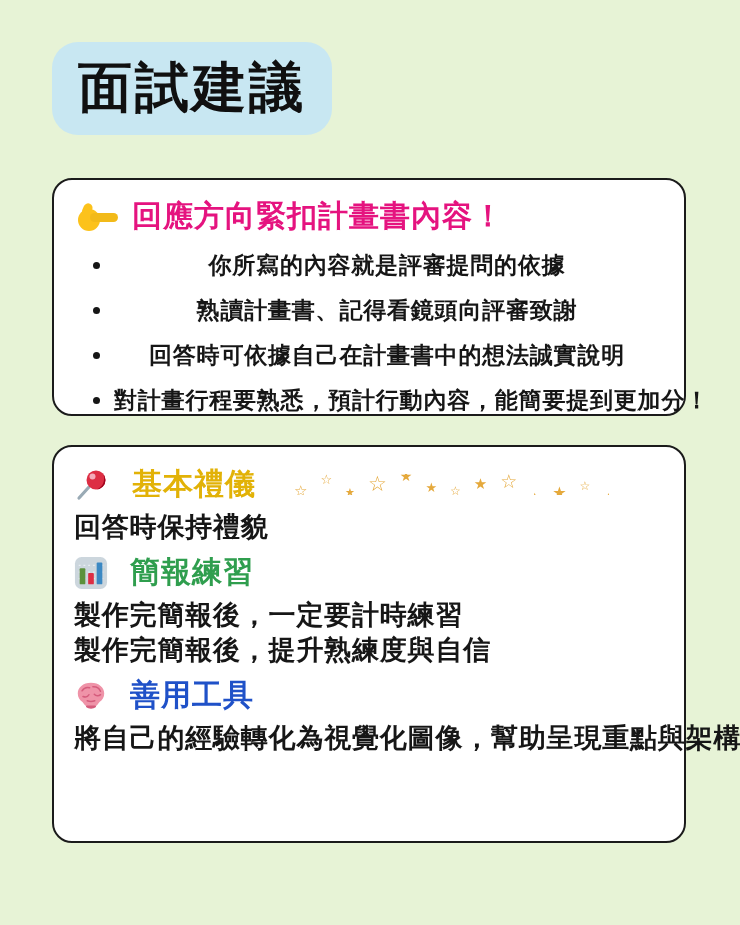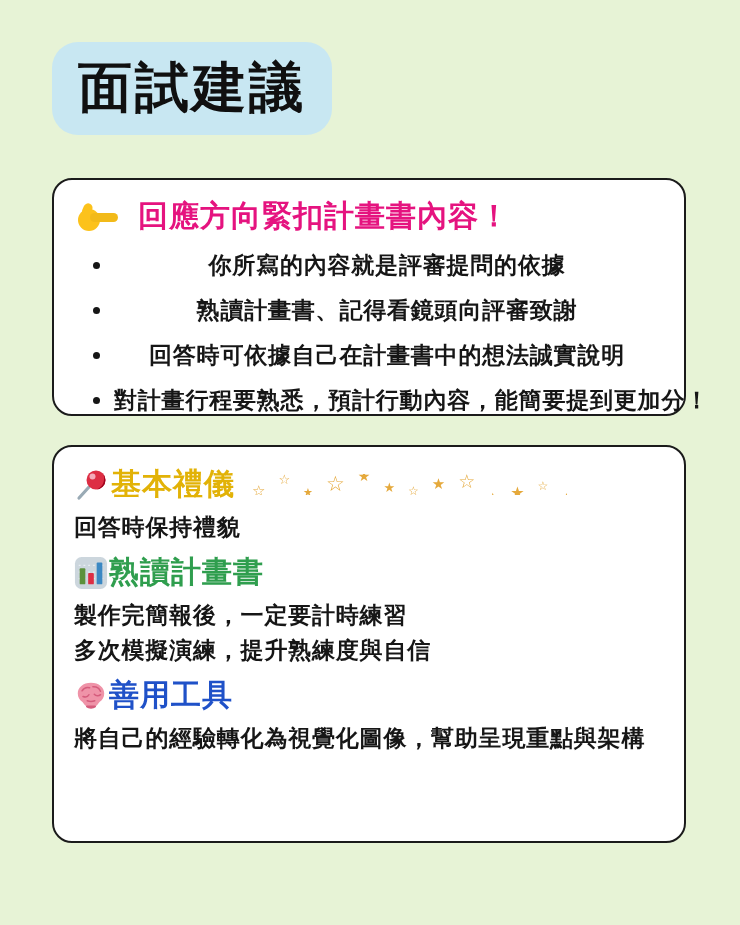--- a/index.html
+++ b/index.html
@@ -22,30 +22,30 @@
   }
   .title-text{font-size:54px;font-weight:900;color:#101010;letter-spacing:3px;}
   .card{
     position:absolute;left:52px;width:634px;background:#ffffff;
     border:2px solid var(--card-border);border-radius:20px;
   }
   #card1{top:178px;height:238px;padding:16px 24px 0 22px;}
   #card2{top:445px;height:398px;padding:10px 24px 0 20px;}
   .h-row{display:flex;align-items:center;gap:12px;}
   .h-text{font-size:30px;font-weight:800;letter-spacing:1px;white-space:nowrap;}
-  .pink{color:var(--pink);margin-left:6px;} .gold{color:var(--gold);}
+  .pink{color:var(--pink);} .gold{color:var(--gold);}
   .green{color:var(--green);} .blue{color:var(--blue);}
   ul.bullets{margin:13px 0 0;padding-left:38px;list-style:disc;text-align:center;}
   ul.bullets li{
     font-size:23px;font-weight:700;letter-spacing:0.8px;
     margin-bottom:14px;white-space:nowrap;
   }
-  .sec-h{display:flex;align-items:center;gap:1px;margin:7px 0 5px;}
+  .sec-h{display:flex;align-items:center;gap:22px;margin:7px 0 5px;}
   .line{
-    font-size:23px;font-weight:700;letter-spacing:0.8px;
+    font-size:27px;font-weight:700;letter-spacing:0.8px;
     line-height:35px;white-space:nowrap;
   }
   .stars{
     display:flex;align-items:center;gap:13px;flex:1;
     margin-left:16px;color:var(--star);overflow:hidden;
   }
   .stars span{line-height:1;}
   .icon{flex:0 0 auto;display:inline-flex;}
 </style>
 </head>
@@ -108,24 +108,24 @@
   <div class="sec-h">
     <span class="icon">
       <svg width="34" height="34" viewBox="0 0 36 36">
         <rect x="1" y="1" width="34" height="34" rx="7" fill="#ccd6dd"></rect>
         <path d="M5 10h26M5 17h26M5 24h26" stroke="#e8eef2" stroke-width="1.4" stroke-dasharray="2 3"></path>
         <rect x="6" y="13" width="6" height="17" rx="1" fill="#5c913b"></rect>
         <rect x="15" y="18" width="6" height="12" rx="1" fill="#dd2e44"></rect>
         <rect x="24" y="7" width="6" height="23" rx="1" fill="#3b88c3"></rect>
       </svg>
     </span>
-    <span class="h-text green">熟讀計畫書</span>
+    <span class="h-text green">簡報練習</span>
   </div>
   <div class="line">製作完簡報後，一定要計時練習</div>
-  <div class="line">多次模擬演練，提升熟練度與自信</div>
+  <div class="line">製作完簡報後，提升熟練度與自信</div>
 
   <div class="sec-h">
     <span class="icon">
       <svg width="34" height="34" viewBox="0 0 36 36">
         <path fill="#ef93a8" d="M18 4C9.5 4 4 9.2 4 15.3c0 4 2.1 7 5 9l2.2 3c1.9 2.1 4 3.2 6.8 3.2s4.9-1.1 6.8-3.2l2.2-3c2.9-2 5-5 5-9C32 9.2 26.5 4 18 4z"></path>
         <g fill="none" stroke="#d55c7c" stroke-width="1.6" stroke-linecap="round">
           <path d="M8.5 12.5c2-3 5-4.2 8-3.2"></path>
           <path d="M20 8.2c4-.3 6.8 1.8 8 4.8"></path>
           <path d="M9.5 18.5c3 1.2 5.2.3 6.3-1.8"></path>
           <path d="M21.5 16.2c1.8 2 4.6 2.2 6.6.4"></path>

